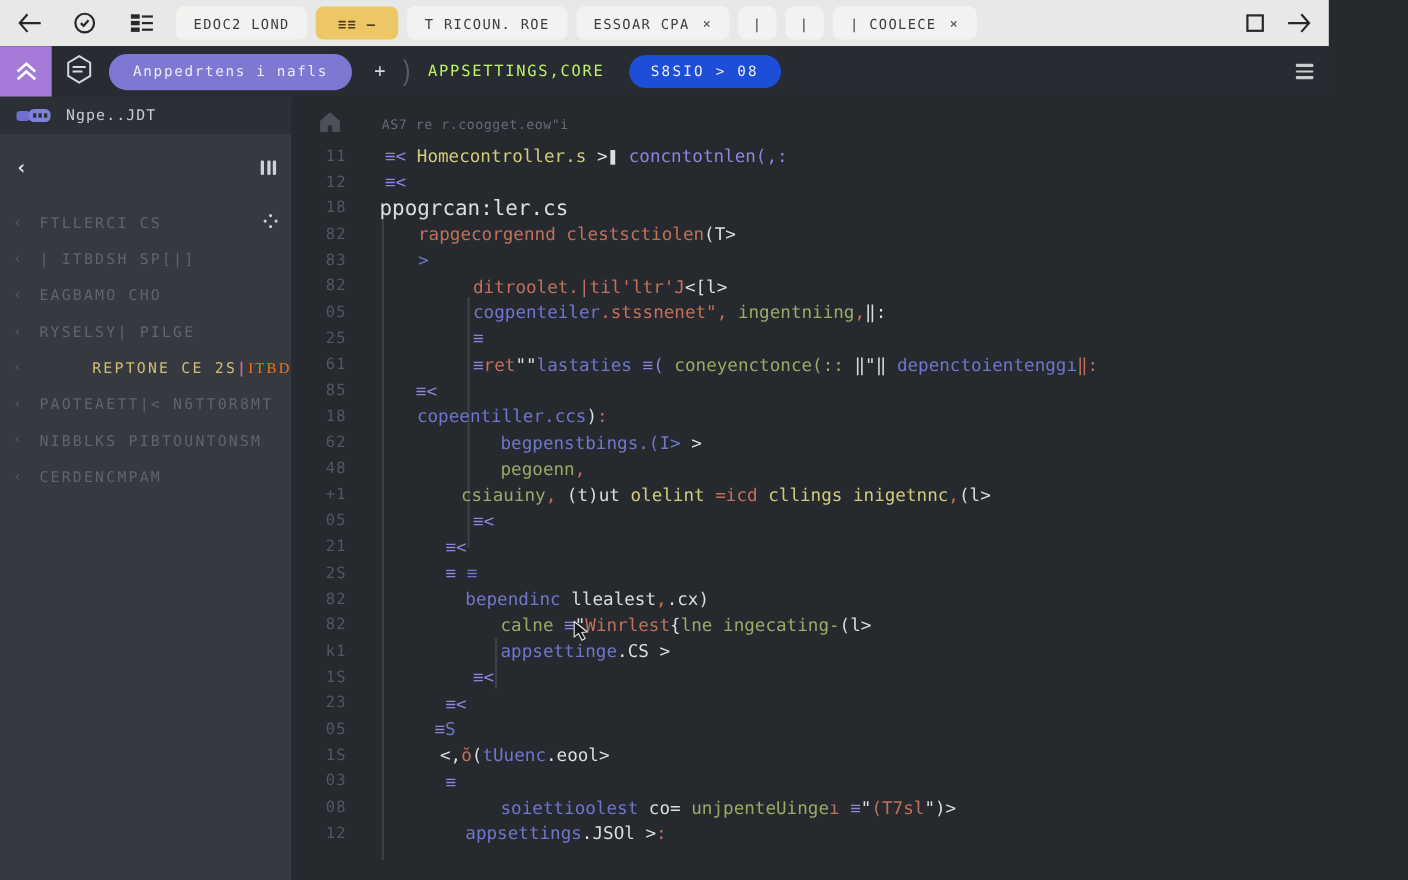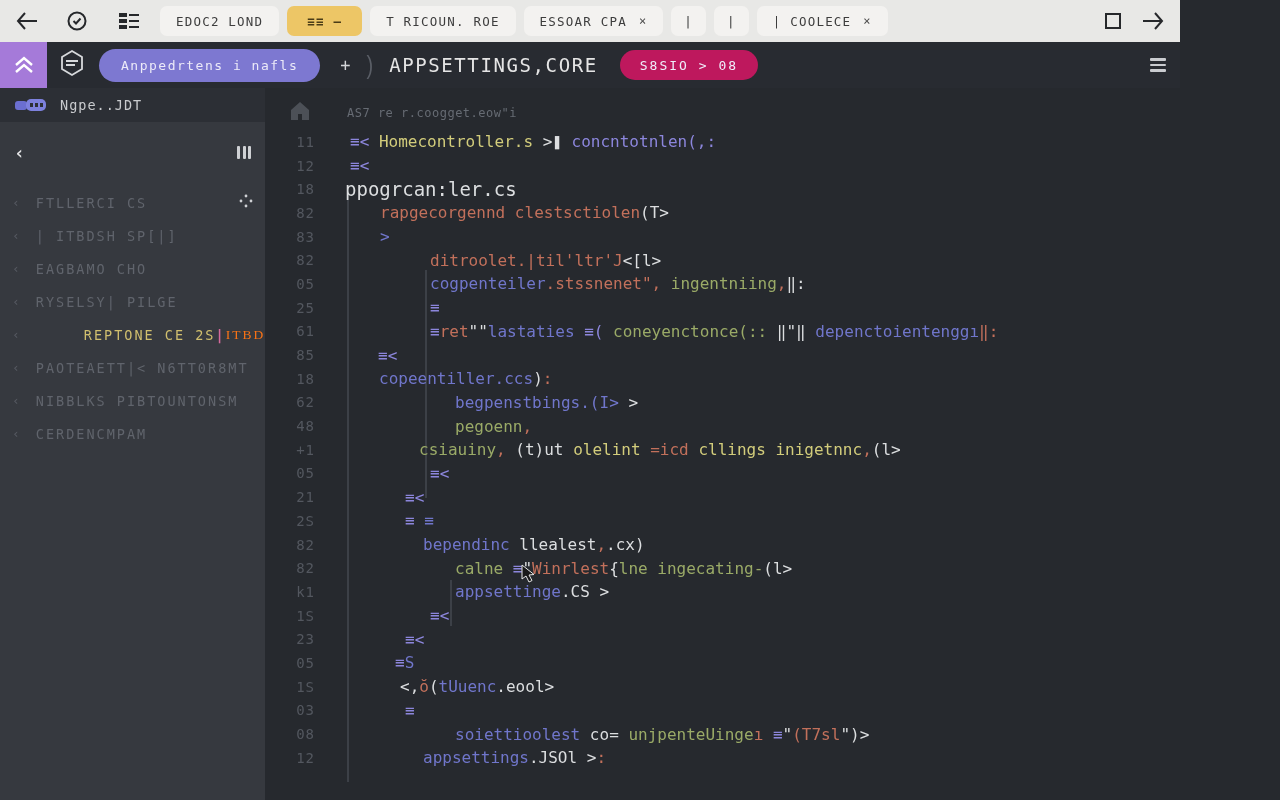--- a/index.html
+++ b/index.html
@@ -1,17 +1,17 @@
 <!DOCTYPE html>
 <html><head>
 <meta charset="utf-8">
 <style>
   html,body{margin:0;padding:0;width:1280px;height:800px;overflow:hidden;background:#26292e;
     font-family:"Liberation Sans",sans-serif;-webkit-font-smoothing:antialiased;}
-  .window{position:relative;width:1180px;height:800px;}
+  .window{position:relative;width:1180px;height:800px;padding-left:28px;}
 
   
   .topbar{position:absolute;top:0;left:0;right:0;height:42px;background:#e8e8e6;display:flex;align-items:center;}
   .tb-icon{width:34px;height:30px;display:flex;align-items:center;justify-content:center;color:#26282b;flex:0 0 auto;cursor:default;}
   .tb-icon svg{display:block;}
   .tb-back{margin-left:10px;}
   .tb-clock{margin-left:16px;}
   .tb-list{margin-left:18px;margin-right:14px;}
   .tabs{display:flex;align-items:center;gap:8px;height:42px;}
   .tab{height:30px;border-radius:7px;background:#f3f2f0;color:#3d3d3d;display:flex;align-items:center;
@@ -22,22 +22,22 @@
   .tb-right{margin-left:auto;display:flex;align-items:center;gap:6px;margin-right:10px;}
 
   
   .navbar{position:absolute;top:42px;left:0;right:0;height:46px;background:#282b31;display:flex;align-items:center;}
   .nav-square{width:47px;height:46px;background:#a57ad9;display:flex;align-items:center;justify-content:center;flex:0 0 auto;}
   .nav-hex{margin:0 14px 0 12px;color:#d7d9dc;}
   .file-tab{height:33px;border-radius:17px;background:#7d78d1;color:#eceaf8;display:flex;align-items:center;
        padding:0 22px;font-size:13px;letter-spacing:1.5px;font-family:"DejaVu Sans Mono",monospace;white-space:nowrap;}
   .nav-plus{color:#d3d5d8;font-size:17px;margin:0 16px 0 20px;font-family:"DejaVu Sans Mono",monospace;}
   .nav-div{color:#5a5e66;font-size:20px;margin-right:16px;transform:scaleY(1.3);}
-  .nav-path{color:#e5e5e5;font-size:19px;letter-spacing:1.6px;font-family:"DejaVu Sans Mono",monospace;}
-  .nav-pill{height:30px;border-radius:15px;background:#be185d;color:#efeefb;display:flex;align-items:center;
+  .nav-path{color:#bef264;font-size:14px;letter-spacing:1.6px;font-family:"DejaVu Sans Mono",monospace;}
+  .nav-pill{height:30px;border-radius:15px;background:#1d4ed8;color:#efeefb;display:flex;align-items:center;
        padding:0 20px;font-size:13px;letter-spacing:2px;margin-left:22px;font-family:"DejaVu Sans Mono",monospace;}
   .nav-burger{margin-left:auto;margin-right:14px;display:flex;flex-direction:column;gap:3px;}
   .nav-burger i{display:block;width:16px;height:2.5px;background:#caccd0;border-radius:1px;}
 
   
   .sidebar{position:absolute;top:88px;left:0;width:265px;bottom:0;background:#36393f;}
   .side-header{height:34px;background:#2c2f35;display:flex;align-items:center;padding-left:14px;gap:12px;}
   .side-header .name{color:#c9cbce;font-size:13.5px;letter-spacing:1px;font-family:"DejaVu Sans Mono",monospace;}
   .collapse-row{height:44px;display:flex;align-items:center;justify-content:space-between;padding:0 14px;margin-top:8px;}
   .collapse-row .chev{color:#e3e4e6;font-size:18px;font-weight:bold;font-family:"DejaVu Sans Mono",monospace;}

